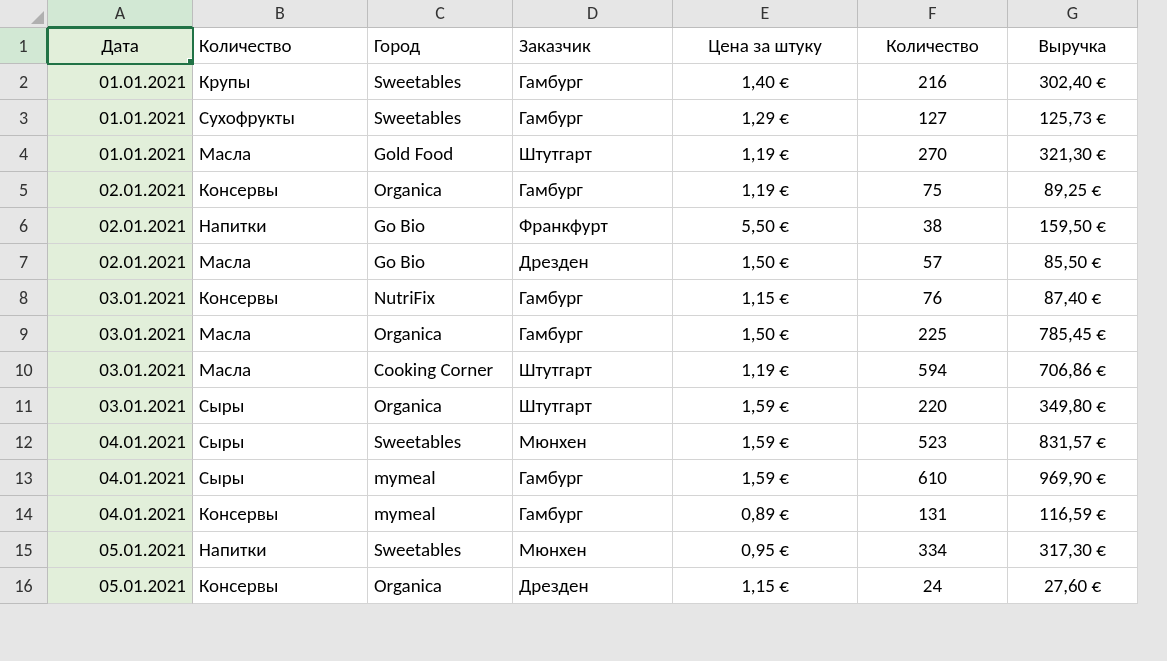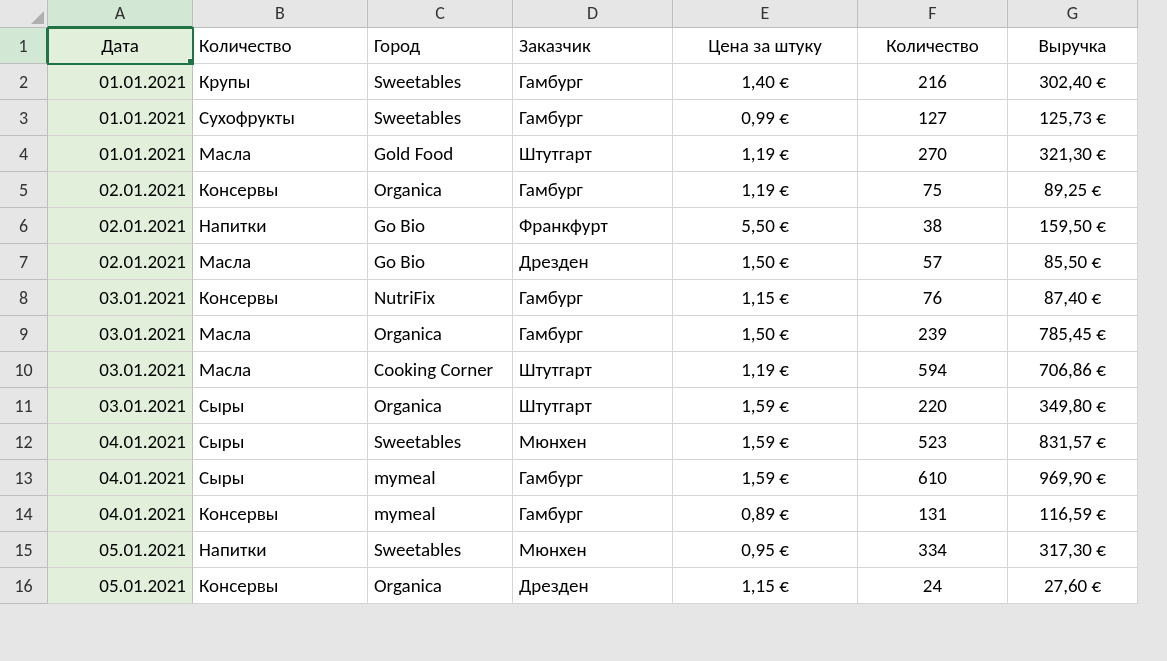--- a/index.html
+++ b/index.html
@@ -124,21 +124,21 @@
     <div class="cell">Sweetables</div>
     <div class="cell">Гамбург</div>
     <div class="cell num">1,40 €</div>
     <div class="cell num">216</div>
     <div class="cell num">302,40 €</div>
     <div class="rowhdr">3</div>
     <div class="cell colA">01.01.2021</div>
     <div class="cell">Сухофрукты</div>
     <div class="cell">Sweetables</div>
     <div class="cell">Гамбург</div>
-    <div class="cell num">0,99 €</div>
+    <div class="cell num">1,29 €</div>
     <div class="cell num">127</div>
     <div class="cell num">125,73 €</div>
     <div class="rowhdr">4</div>
     <div class="cell colA">01.01.2021</div>
     <div class="cell">Масла</div>
     <div class="cell">Gold Food</div>
     <div class="cell">Штутгарт</div>
     <div class="cell num">1,19 €</div>
     <div class="cell num">270</div>
     <div class="cell num">321,30 €</div>
@@ -173,21 +173,21 @@
     <div class="cell">Гамбург</div>
     <div class="cell num">1,15 €</div>
     <div class="cell num">76</div>
     <div class="cell num">87,40 €</div>
     <div class="rowhdr">9</div>
     <div class="cell colA">03.01.2021</div>
     <div class="cell">Масла</div>
     <div class="cell">Organica</div>
     <div class="cell">Гамбург</div>
     <div class="cell num">1,50 €</div>
-    <div class="cell num">239</div>
+    <div class="cell num">225</div>
     <div class="cell num">785,45 €</div>
     <div class="rowhdr">10</div>
     <div class="cell colA">03.01.2021</div>
     <div class="cell">Масла</div>
     <div class="cell">Cooking Corner</div>
     <div class="cell">Штутгарт</div>
     <div class="cell num">1,19 €</div>
     <div class="cell num">594</div>
     <div class="cell num">706,86 €</div>
     <div class="rowhdr">11</div>

